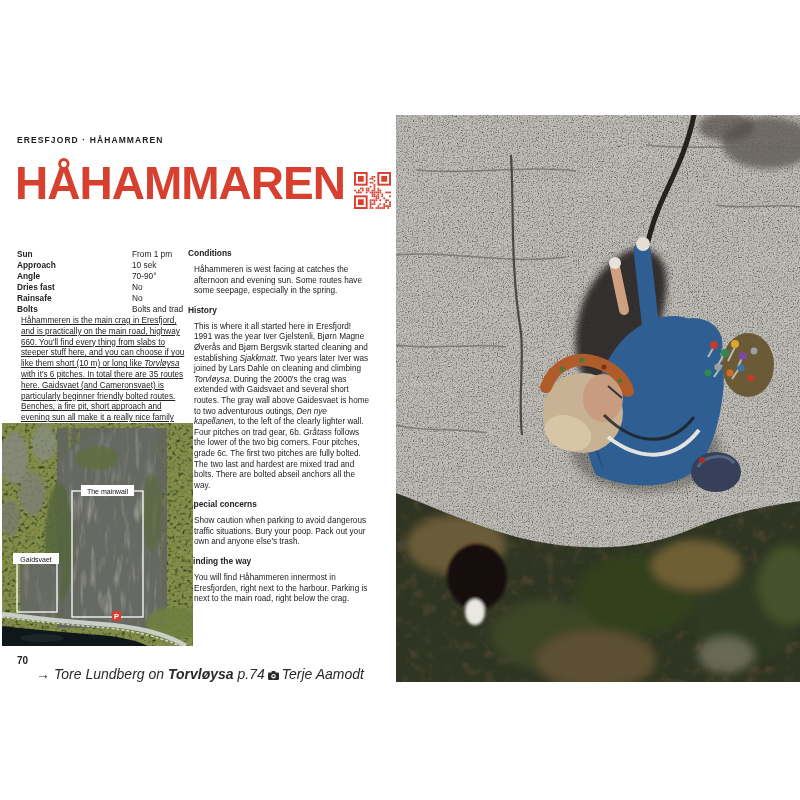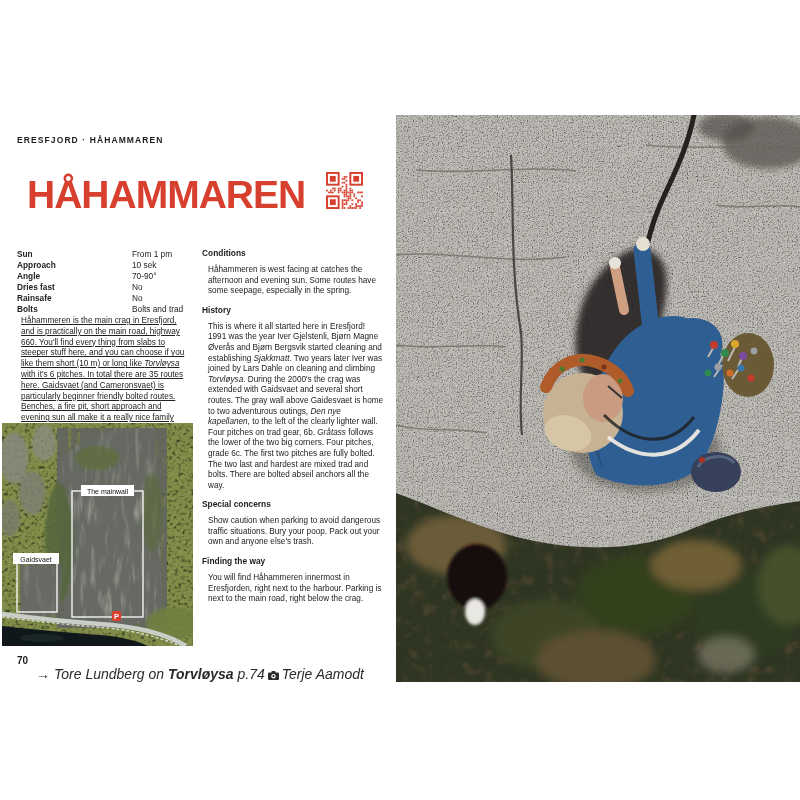--- a/index.html
+++ b/index.html
@@ -4,32 +4,32 @@
 <style>
   html,body{margin:0;padding:0;background:#ffffff;}
   body{width:800px;height:800px;position:relative;font-family:"Liberation Sans",sans-serif;color:#222;overflow:hidden;}
   .abs{position:absolute;}
   .it{font-style:italic;}
   .bd{font-weight:bold;}
 
   
   .kicker{left:17px;top:135px;font-size:8.5px;font-weight:bold;letter-spacing:1.1px;color:#1d1d1b;}
   .title-row{left:15px;top:158px;display:flex;align-items:flex-start;gap:9px;}
-  .title{font-size:39px;line-height:50px;font-weight:bold;letter-spacing:-1px;margin:12px;}
+  .title{font-size:46px;line-height:50px;font-weight:bold;letter-spacing:-1px;margin:0;}
   .qr{width:37px;height:37px;margin-top:14px;}
 
   .info{left:17px;top:249px;width:178px;font-size:8.3px;line-height:11px;}
   .irow{display:flex;}
   .ilab{width:71px;font-weight:bold;flex:none;}
   .ival{flex:1;padding-left:44px;}
 
   .intro{left:17px;top:312px;width:178px;font-size:8.2px;line-height:10.8px;}
   .intro p{margin:4px;text-decoration:underline;}
 
-  .col2{left:202px;top:248px;width:189px;font-size:8.2px;line-height:10.6px;}
+  .col2{left:188px;top:248px;width:189px;font-size:8.2px;line-height:10.6px;}
   .sec{margin-bottom:8px;}
   .sec h3{font-size:8.4px;margin:0;line-height:11px;}
   .sec p{margin:6px;}
 
   .aerial{left:2px;top:423px;width:191px;height:223px;}
   .rightphoto{left:396px;top:115px;width:404px;height:567px;}
 
   .pagenum{left:17px;top:655px;font-size:10px;font-weight:bold;color:#1d1d1b;}
   .caption{left:0;top:666px;width:400px;text-align:center;font-size:14px;font-style:italic;color:#2a2a28;}
   .caption .arrow{font-style:normal;margin-right:4px;}

